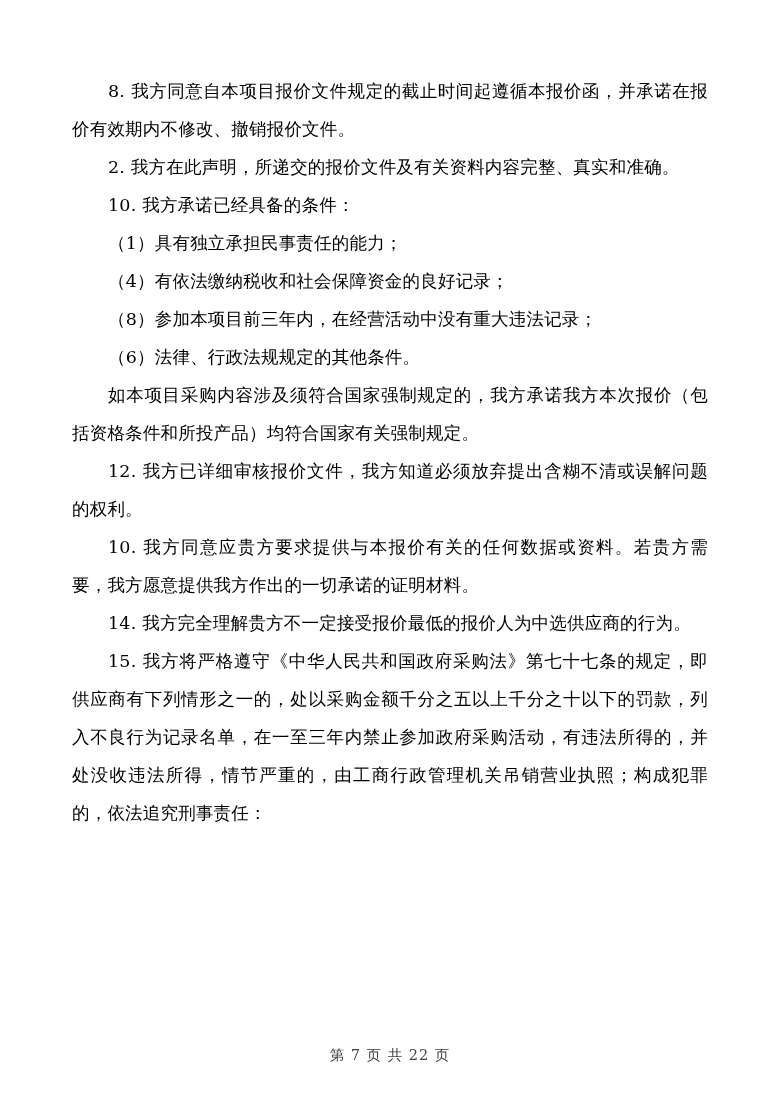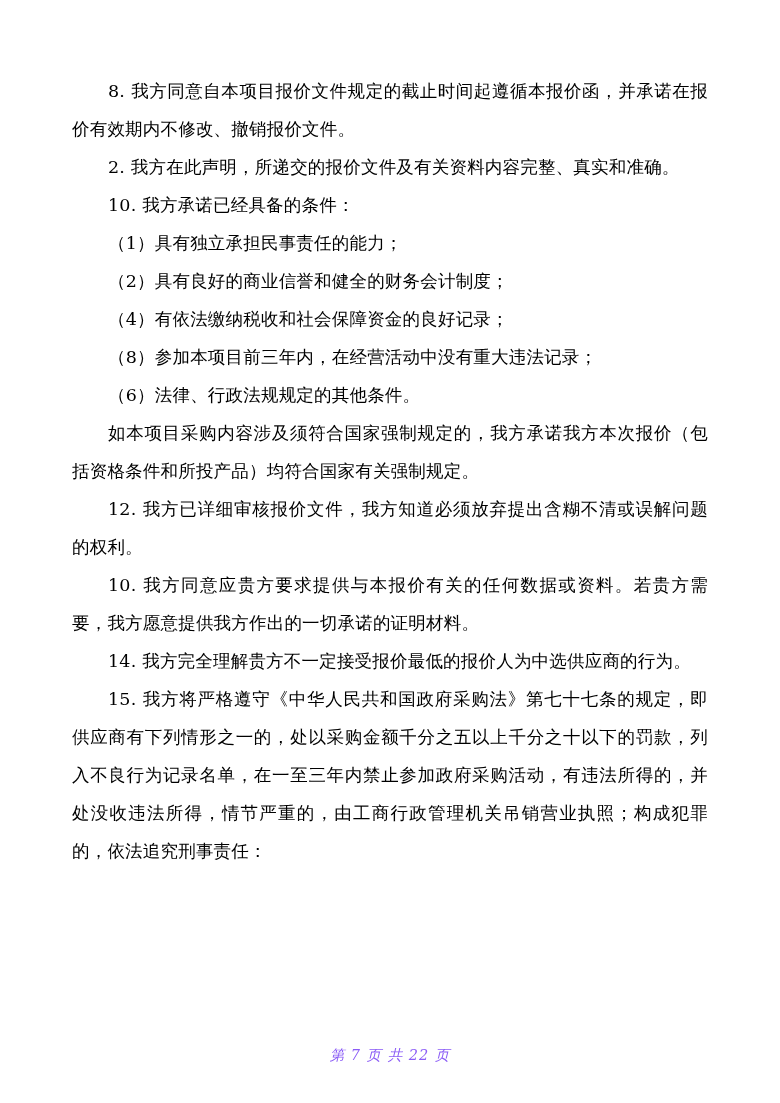--- a/index.html
+++ b/index.html
@@ -39,36 +39,34 @@
     text-indent: 36px;
   }
   .footer {
     position: absolute;
     left: 0;
     right: 0;
     bottom: 38px;
     text-align: center;
     font-family: "DejaVu Serif", serif;
     font-size: 14.5px;
-    color: #8b5cf6;
+    color: #404040;
     letter-spacing: 1px;
-    font-style: italic;
   }
 </style>
 </head>
 <body>
 
 <div class="page">
   <div class="content">
 
     <p class="para indent2">8. 我方同意自本项目报价文件规定的截止时间起遵循本报价函，并承诺在报价有效期内不修改、撤销报价文件。</p>
     <p class="para indent2">2. 我方在此声明，所递交的报价文件及有关资料内容完整、真实和准确。</p>
     <p class="para indent2">10. 我方承诺已经具备的条件：</p>
     <p class="para indent2">（1）具有独立承担民事责任的能力；</p>
-    <p class="para indent2">（2）具有良好的商业信誉和健全的财务会计制度；</p>
     <p class="para indent2">（4）有依法缴纳税收和社会保障资金的良好记录；</p>
     <p class="para indent2">（8）参加本项目前三年内，在经营活动中没有重大违法记录；</p>
     <p class="para indent2">（6）法律、行政法规规定的其他条件。</p>
     <p class="para indent2">如本项目采购内容涉及须符合国家强制规定的，我方承诺我方本次报价（包括资格条件和所投产品）均符合国家有关强制规定。</p>
     <p class="para indent2">12. 我方已详细审核报价文件，我方知道必须放弃提出含糊不清或误解问题的权利。</p>
     <p class="para indent2">10. 我方同意应贵方要求提供与本报价有关的任何数据或资料。若贵方需要，我方愿意提供我方作出的一切承诺的证明材料。</p>
     <p class="para indent2">14. 我方完全理解贵方不一定接受报价最低的报价人为中选供应商的行为。</p>
     <p class="para indent2">15. 我方将严格遵守《中华人民共和国政府采购法》第七十七条的规定，即供应商有下列情形之一的，处以采购金额千分之五以上千分之十以下的罚款，列入不良行为记录名单，在一至三年内禁止参加政府采购活动，有违法所得的，并处没收违法所得，情节严重的，由工商行政管理机关吊销营业执照；构成犯罪的，依法追究刑事责任：</p>
 
   </div>

